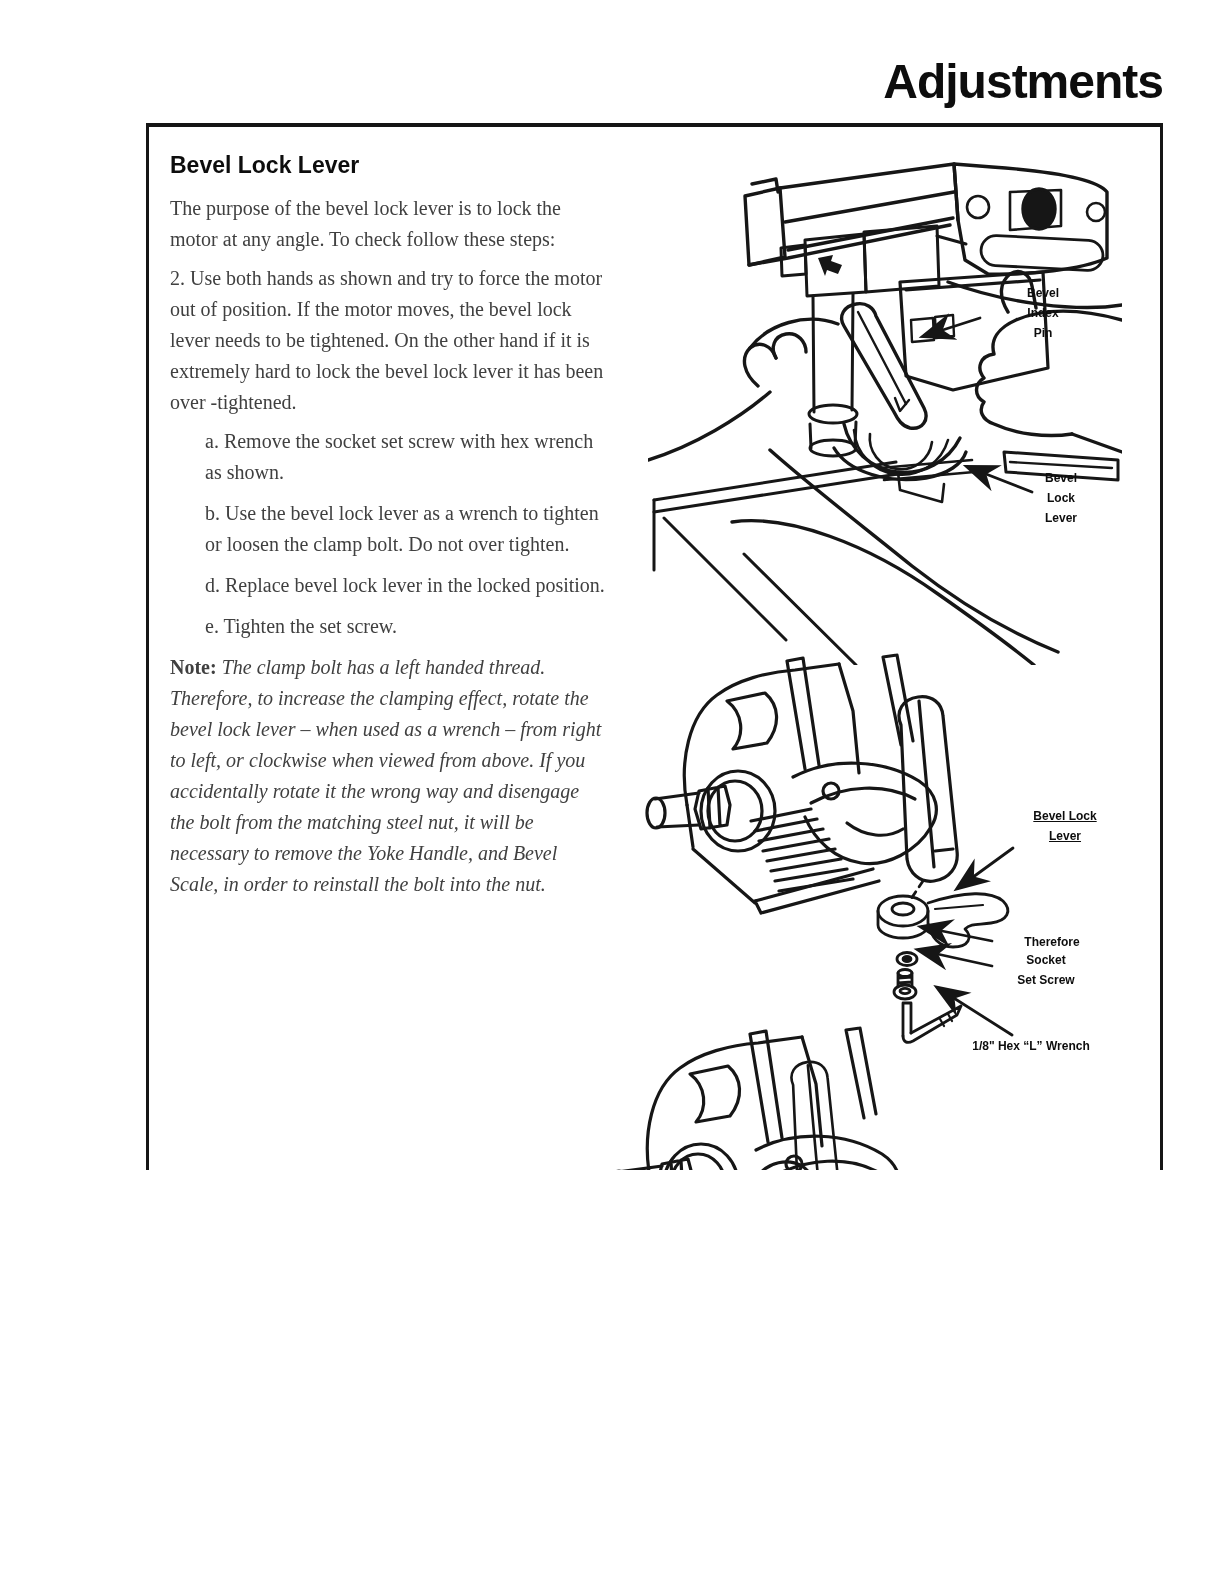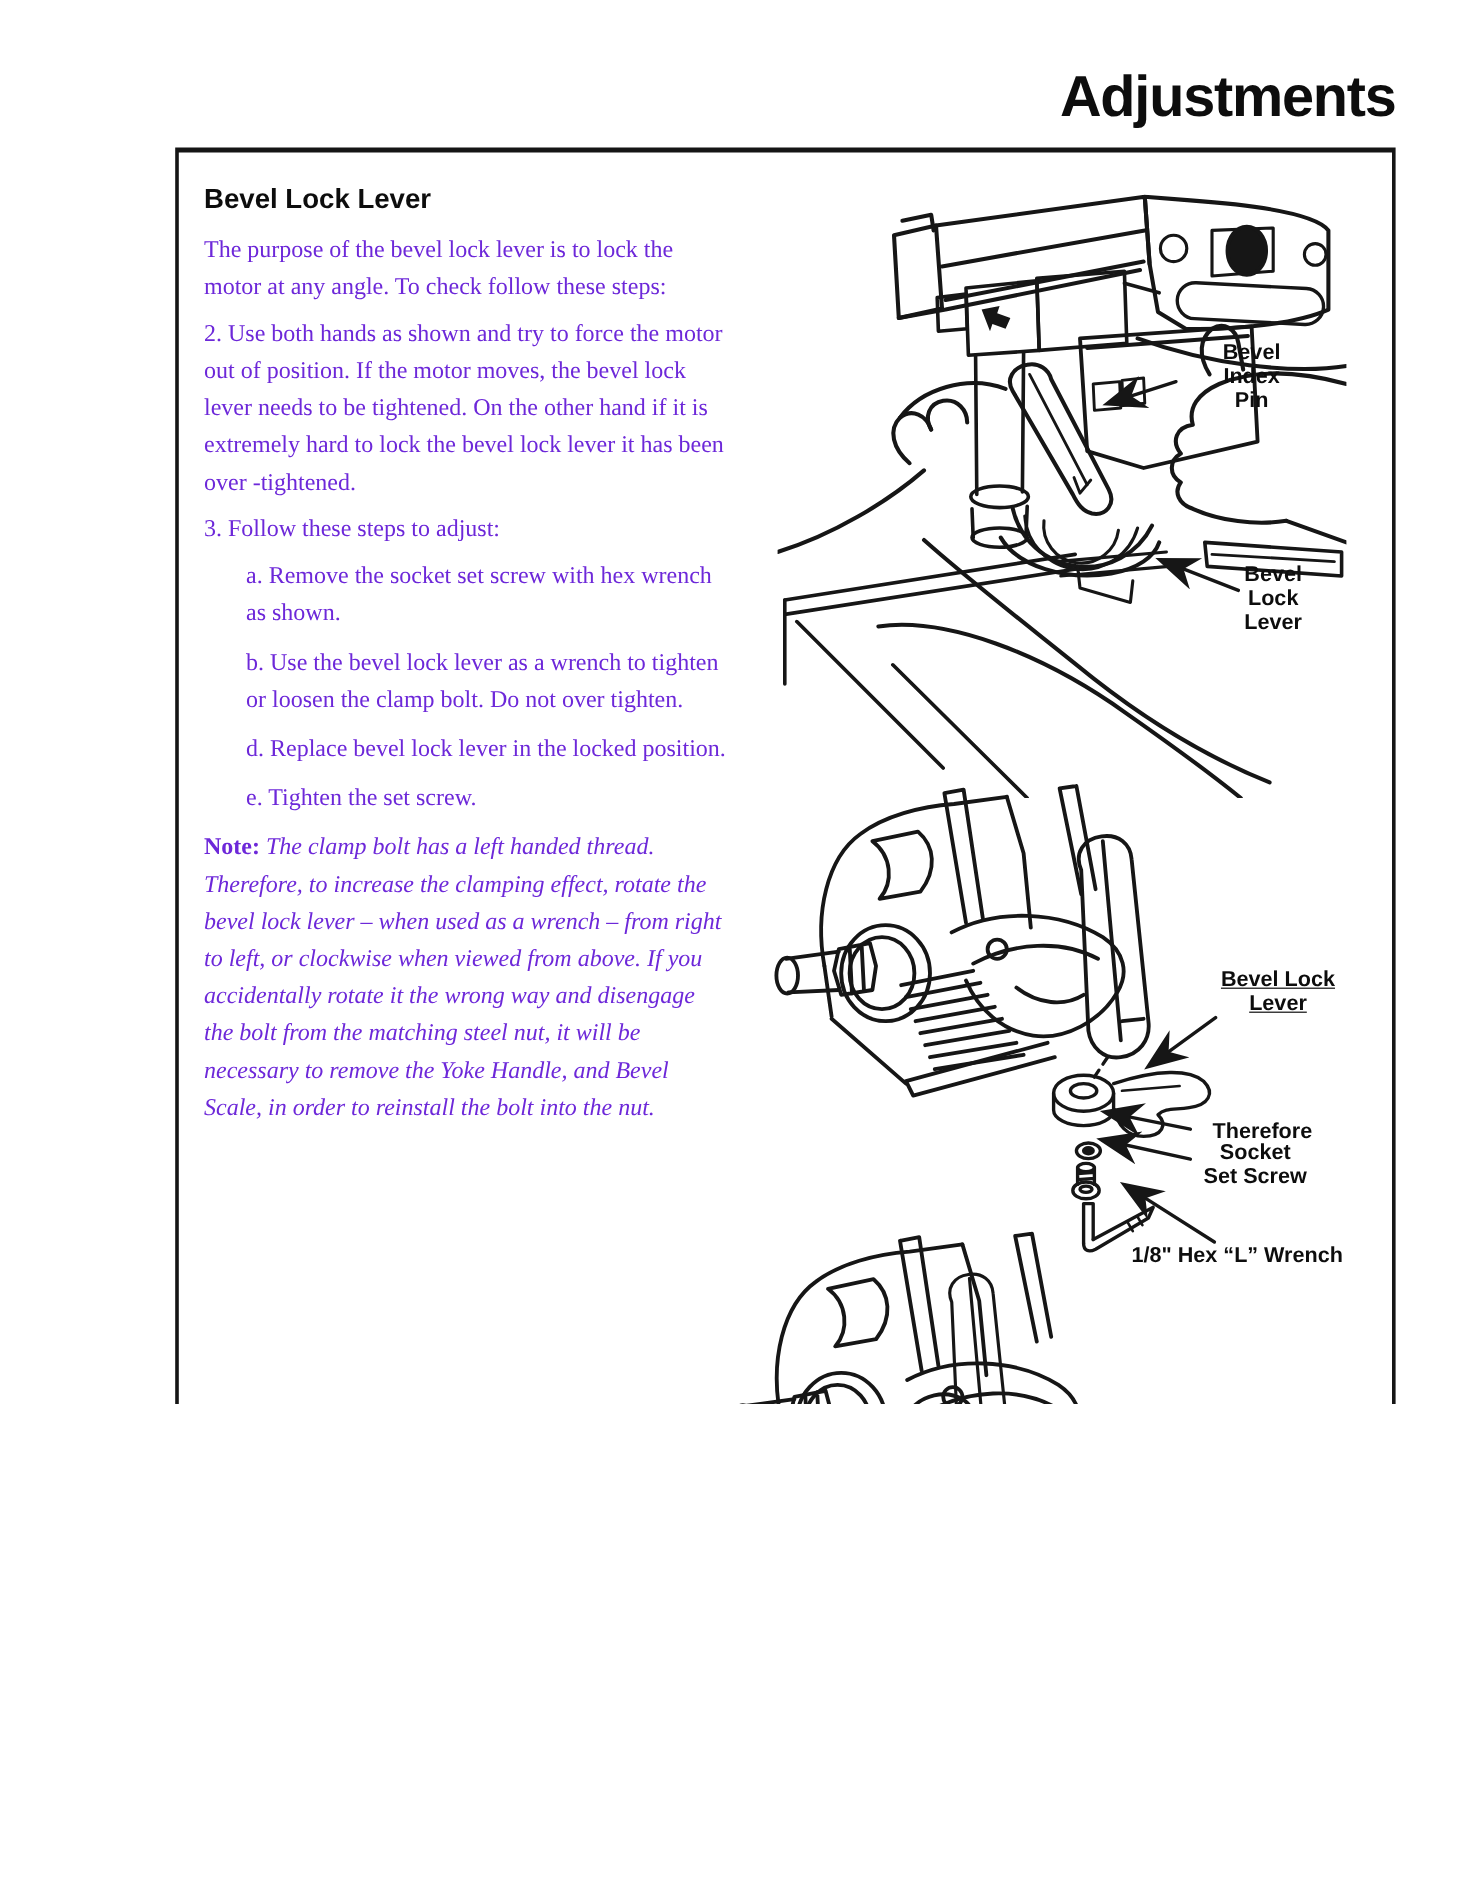--- a/index.html
+++ b/index.html
@@ -21,31 +21,31 @@
   .text-col {
     position: absolute; left: 170px; top: 152px; width: 438px;
   }
   .text-col h2 {
     margin: 0 0 14px 0;
     font-family: "Liberation Sans", sans-serif;
     font-size: 23px; font-weight: 700; color: #0d0d0d;
   }
   .text-col p {
     margin: 0 0 8px 0;
-    font-size: 20px; line-height: 31px; color: #6d28d9;
+    font-size: 20px; line-height: 31px; color: #404040;
   }
   .text-col p.substep { margin-left: 35px; margin-bottom: 10px; width: 403px; }
   .note-label { font-weight: 700; font-style: normal; font-family: Liberation Serif, serif; }
   .note-text  { font-style: italic; }
   .figure { position: absolute; }
   .figure svg { position: absolute; left: 0; top: 0; }
   .fig-label {
     position: absolute;
     font-family: "Liberation Sans", sans-serif;
-    font-size: 18px; font-weight: 700; line-height: 20px;
+    font-size: 12px; font-weight: 700; line-height: 20px;
     color: #0d0d0d; text-align: center; white-space: pre-line;
   }
   .page-number {
     position: absolute; top: 1490px; right: 62px;
     font-family: "Liberation Sans", sans-serif;
     font-size: 21px; font-weight: 700; color: #111;
   }
   .ink { stroke: #161616; fill: none; stroke-linecap: round; stroke-linejoin: round; }
 </style>
 </head>
@@ -54,21 +54,20 @@
 <div class="page">
 
   <h1 class="title">Adjustments</h1>
 
   <div class="content-box"></div>
 
   <div class="text-col">
     <h2>Bevel Lock Lever</h2>
     <p>The purpose of the bevel lock lever is to lock the motor at any angle. To check follow these steps:</p>
     <p>2. Use both hands as shown and try to force the motor out of position. If the motor moves, the bevel lock lever needs to be tightened. On the other hand if it is extremely hard to lock the bevel lock lever it has been over -tightened.</p>
-    <p>3. Follow these steps to adjust:</p>
     <p class="substep">a. Remove the socket set screw with hex wrench as shown.</p>
     <p class="substep">b. Use the bevel lock lever as a wrench to tighten or loosen the clamp bolt. Do not over tighten.</p>
     <p class="substep">d. Replace bevel lock lever in the locked position.</p>
     <p class="substep">e. Tighten the set screw.</p>
     <p><span class="note-label">Note:</span> <span class="note-text">The clamp bolt has a left handed thread. Therefore, to increase the clamping effect, rotate the bevel lock lever – when used as a wrench – from right to left, or clockwise when viewed from above. If you accidentally rotate it the wrong way and disengage the bolt from the matching steel nut, it will be necessary to remove the Yoke Handle, and Bevel Scale, in order to reinstall the bolt into the nut.</span></p>
   </div>
 
   <div class="figure" style="left:648px; top:162px; width:474px; height:503px;">
     <svg width="474" height="503" viewBox="0 0 474 503">
       <defs>

